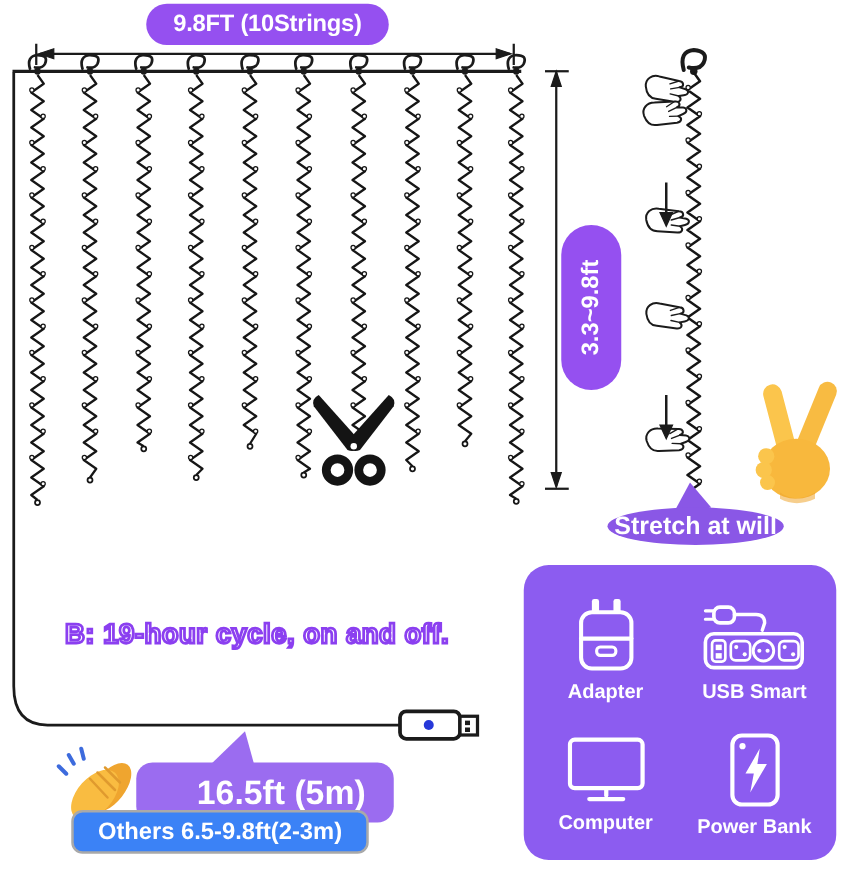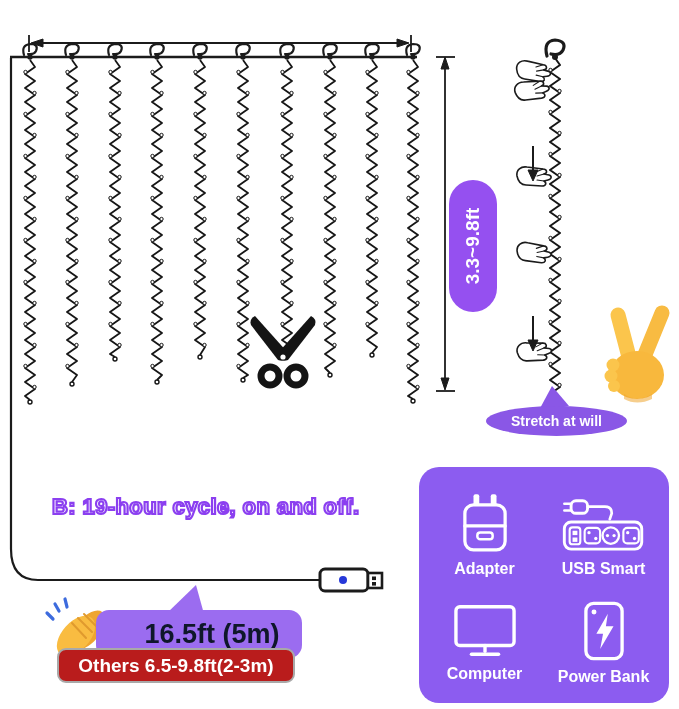--- a/index.html
+++ b/index.html
@@ -12,34 +12,34 @@
   .pill{display:flex;align-items:center;justify-content:center;color:#fff;font-weight:800;}
   .top-pill{left:117px;top:3px;width:194px;height:33px;border-radius:17px;
     background:var(--c-banner,#9550F0);font-size:19px;letter-spacing:-0.2px;}
   .v-pill{left:449px;top:180px;width:48px;height:132px;border-radius:24px;
     background:var(--c-banner,#9550F0);}
   .v-pill span{display:block;transform:rotate(-90deg);white-space:nowrap;
     color:#fff;font-weight:800;font-size:19px;}
   .cuttable{left:230px;top:383px;width:112px;text-align:center;
     font-size:20px;font-weight:800;color:#141414;}
   .stretch-bubble{left:486px;top:406px;width:141px;height:30px;border-radius:50%;
-    background:var(--c-stretch-bubble,#8A57E6);font-size:14px;}
+    background:var(--c-stretch-bubble,#8A57E6);font-size:20px;}
   .feat{left:52px;white-space:nowrap;font-size:22px;font-weight:800;letter-spacing:.4px;
     color:var(--c-feature-text,#8B3FF0);
     -webkit-text-fill-color:#fff;
     -webkit-text-stroke:2.2px var(--c-feature-text,#8B3FF0);}
   .feat-a{top:452px;}
   .feat-b{top:494px;}
-  .len-bubble{left:96px;top:610px;width:206px;height:48px;border-radius:13px;
+  .len-bubble{left:109px;top:610px;width:206px;height:48px;border-radius:13px;
     background:var(--c-length-bubble,#9B6CF0);display:flex;align-items:center;justify-content:center;
-    padding-left:26px;color:#0f172a;font-size:27px;font-weight:800;}
+    padding-left:26px;color:#ffffff;font-size:27px;font-weight:800;}
   .others-pill{left:57px;top:648px;width:238px;height:35px;border-radius:9px;
-    background:#b91c1c;border:2.5px solid #a9a9a9;display:flex;align-items:center;justify-content:center;
+    background:#3b82f6;border:2.5px solid #a9a9a9;display:flex;align-items:center;justify-content:center;
     color:#fff;font-size:19px;font-weight:800;white-space:nowrap;}
-  .panel{left:419px;top:467px;width:250px;height:236px;border-radius:20px;
+  .panel{left:419px;top:452px;width:250px;height:236px;border-radius:20px;
     background:var(--c-panel,#8C5CF0);
     display:grid;grid-template-columns:1fr 1fr;grid-template-rows:1fr 1fr;
     padding:14px 6px 6px 6px;}
   .p-item{display:flex;flex-direction:column;align-items:center;justify-content:center;gap:7px;}
   .p-label{color:#fff;font-size:16px;font-weight:800;white-space:nowrap;}
   .p-icon{flex:0 0 auto;}
 </style>
 </head>
 <body>
 
@@ -355,20 +355,23 @@
       <line x1="25" y1="55" x2="14" y2="13" stroke="#FBC54C" stroke-width="15" stroke-linecap="round"></line>
       <line x1="40" y1="55" x2="58" y2="11" stroke="#F8BB42" stroke-width="15" stroke-linecap="round"></line>
       <ellipse cx="33" cy="73" rx="27" ry="24" fill="#F8B83D"></ellipse>
       <circle cx="9" cy="63" r="6.5" fill="#FBC54C"></circle>
       <circle cx="7" cy="74" r="6.5" fill="#FBC54C"></circle>
       <circle cx="10" cy="84" r="6" fill="#FBC54C"></circle>
       <path d="M20,92 Q33,101 48,92 L48,97 Q33,104 20,97 Z" fill="#EFA52F" opacity="0.55"></path>
     </g>
   </svg>
 
+  <div class="abs pill top-pill">
+    <span>9.8FT (10Strings)</span>
+  </div>
 
   <div class="abs pill v-pill">
     <span>3.3~9.8ft</span>
   </div>
 
 
   <div class="abs pill stretch-bubble">
     <span>Stretch at will</span>
   </div>
 

